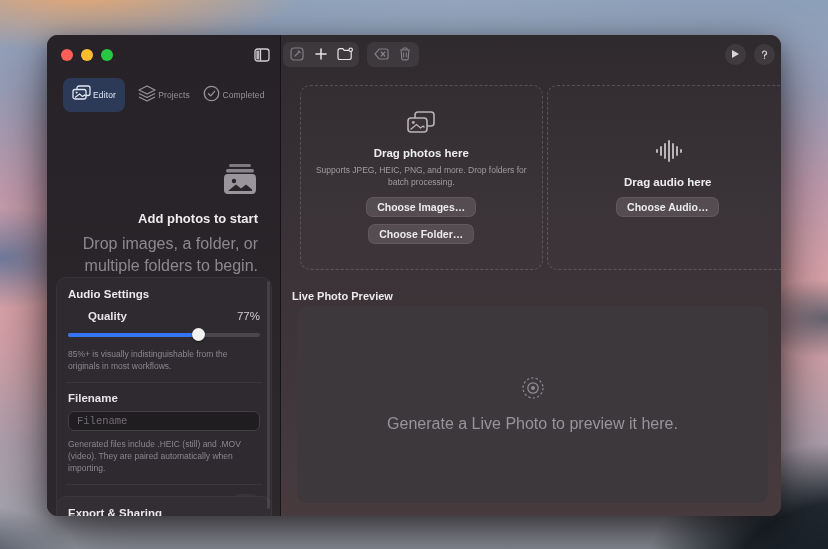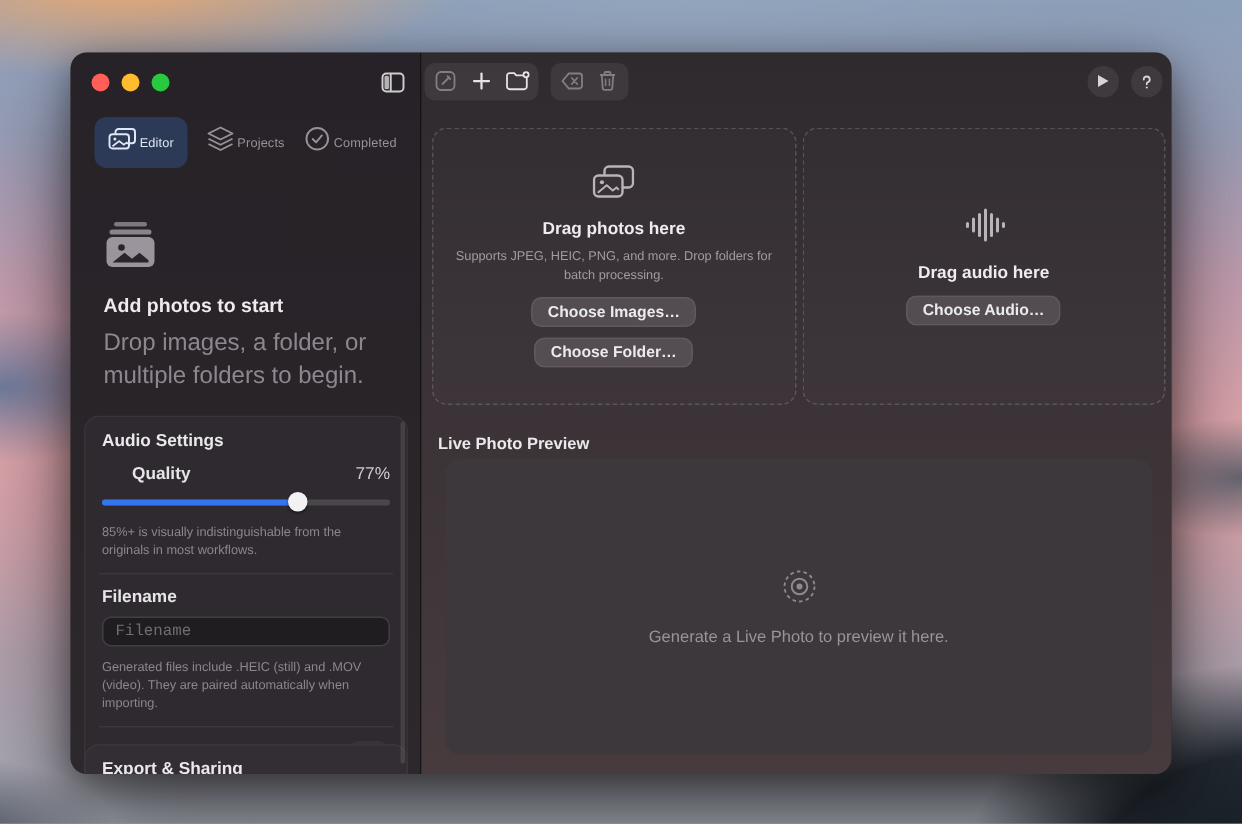--- a/index.html
+++ b/index.html
@@ -30,21 +30,21 @@
     border-right:1px solid rgba(0,0,0,.45);
   }
   .traffic { position:absolute; left:14px; top:14px; display:flex; gap:8px; }
   .traffic span { width:12px; height:12px; border-radius:50%; display:block; }
   .tl-red{ background:#ff5f57; } .tl-yellow{ background:#febc2e; } .tl-green{ background:#28c840; }
   .sb-toggle { position:absolute; left:205px; top:10px; width:20px; height:20px; display:flex; align-items:center; justify-content:center; color:#cfccd0; cursor:default; }
   .tabs { position:absolute; left:16px; top:43px; width:202px; display:flex; justify-content:space-between; }
   .tab { width:62px; height:34px; display:flex; flex-direction:row; align-items:center; justify-content:center; gap:2px; border-radius:8px; color:#97929a; }
   .tab.selected { background:#2c3a58; color:#dfe6f4; }
   .tab .tab-label { font-size:8.5px; letter-spacing:.1px; }
-  .empty-state { position:absolute; left:0; top:112px; width:100%; text-align:left; padding:0 22px; color:#97929a; }
+  .empty-state { position:absolute; left:0; top:128px; width:100%; text-align:right; padding:0 22px; color:#97929a; }
   .empty-state .big-icon { margin-bottom:12px; color:#9a959c; }
   .empty-title { font-size:13px; font-weight:bold; color:#edebed; margin-bottom:7px; }
   .empty-sub { font-size:16px; line-height:1.4; color:#8d8890; }
   .card {
     position:absolute; left:9px; width:216px; border-radius:10px;
     background:#2e2a2f; box-shadow:inset 0 0 0 1px rgba(255,255,255,.045);
     padding:11px 12px;
   }
   .card.settings { top:242px; }
   .card.export { top:461px; height:70px; background:#322e34; }
@@ -71,42 +71,42 @@
   .main { position:relative; flex:1; height:100%;
     background:linear-gradient(180deg,#2f2a2e 0%, #363034 28%, #3d3438 58%, #473b3e 100%);
   }
   .toolbar { position:absolute; left:2px; top:6px; right:6px; height:26px; display:flex; align-items:center; }
   .pill { display:flex; align-items:center; height:25px; border-radius:7px; background:rgba(255,255,255,.066); padding:0 2px; }
   .pill + .pill { margin-left:8px; }
   .tool-btn { width:24px; height:25px; display:flex; align-items:center; justify-content:center; color:#e6e4e6; }
   .tool-btn.dim { color:#837e85; }
   .toolbar .spacer { flex:1; }
   .circ-btn { width:21px; height:21px; border-radius:50%; background:rgba(255,255,255,.075); display:flex; align-items:center; justify-content:center; color:#d8d5d8; margin-left:8px; }
-  .zones { position:absolute; left:7px; top:50px; width:489px; height:185px; display:flex; gap:4px; }
+  .zones { position:absolute; left:19px; top:50px; width:489px; height:185px; display:flex; gap:4px; }
   .zone {
     flex:1; border:1.5px dashed rgba(255,255,255,.17); border-radius:10px;
     display:flex; flex-direction:column; align-items:center; justify-content:center;
     text-align:center; padding:8px 6px; background:rgba(255,255,255,.012);
   }
   .zone .z-icon { color:#b9b4b8; margin-bottom:9px; }
   .z-title { font-size:11.5px; font-weight:bold; color:#eeecee; }
   .z-sub { font-size:8.5px; line-height:1.45; color:#a29ca2; margin-top:5px; padding:0 8px; }
   .z-btns { display:flex; flex-direction:column; gap:7px; margin-top:9px; align-items:center; }
   .z-btn {
     height:20px; padding:0 11px; border-radius:7px; border:none;
     background:rgba(140,132,138,.32); box-shadow:inset 0 0 0 1px rgba(255,255,255,.07);
     color:#ecebec; font-size:10.5px; font-weight:bold; font-family:inherit; display:flex; align-items:center;
   }
   .preview-label { position:absolute; left:11px; top:255px; font-size:11px; font-weight:bold; color:#ebe9eb; }
   .preview-box {
     position:absolute; left:16px; top:271px; width:471px; height:197px;
     border-radius:10px; background:#3c383c;
     display:flex; flex-direction:column; align-items:center; justify-content:center; gap:11px;
   }
-  .preview-box .p-text { font-size:11px; color:#99949b; }
+  .preview-box .p-text { font-size:16px; color:#99949b; }
   .preview-box .p-icon { color:#8f8a91; }
 </style>
 </head>
 <body>
 
 <div class="window">
 
   <div class="sidebar">
     <div class="traffic">
       <span class="tl-red"></span>

